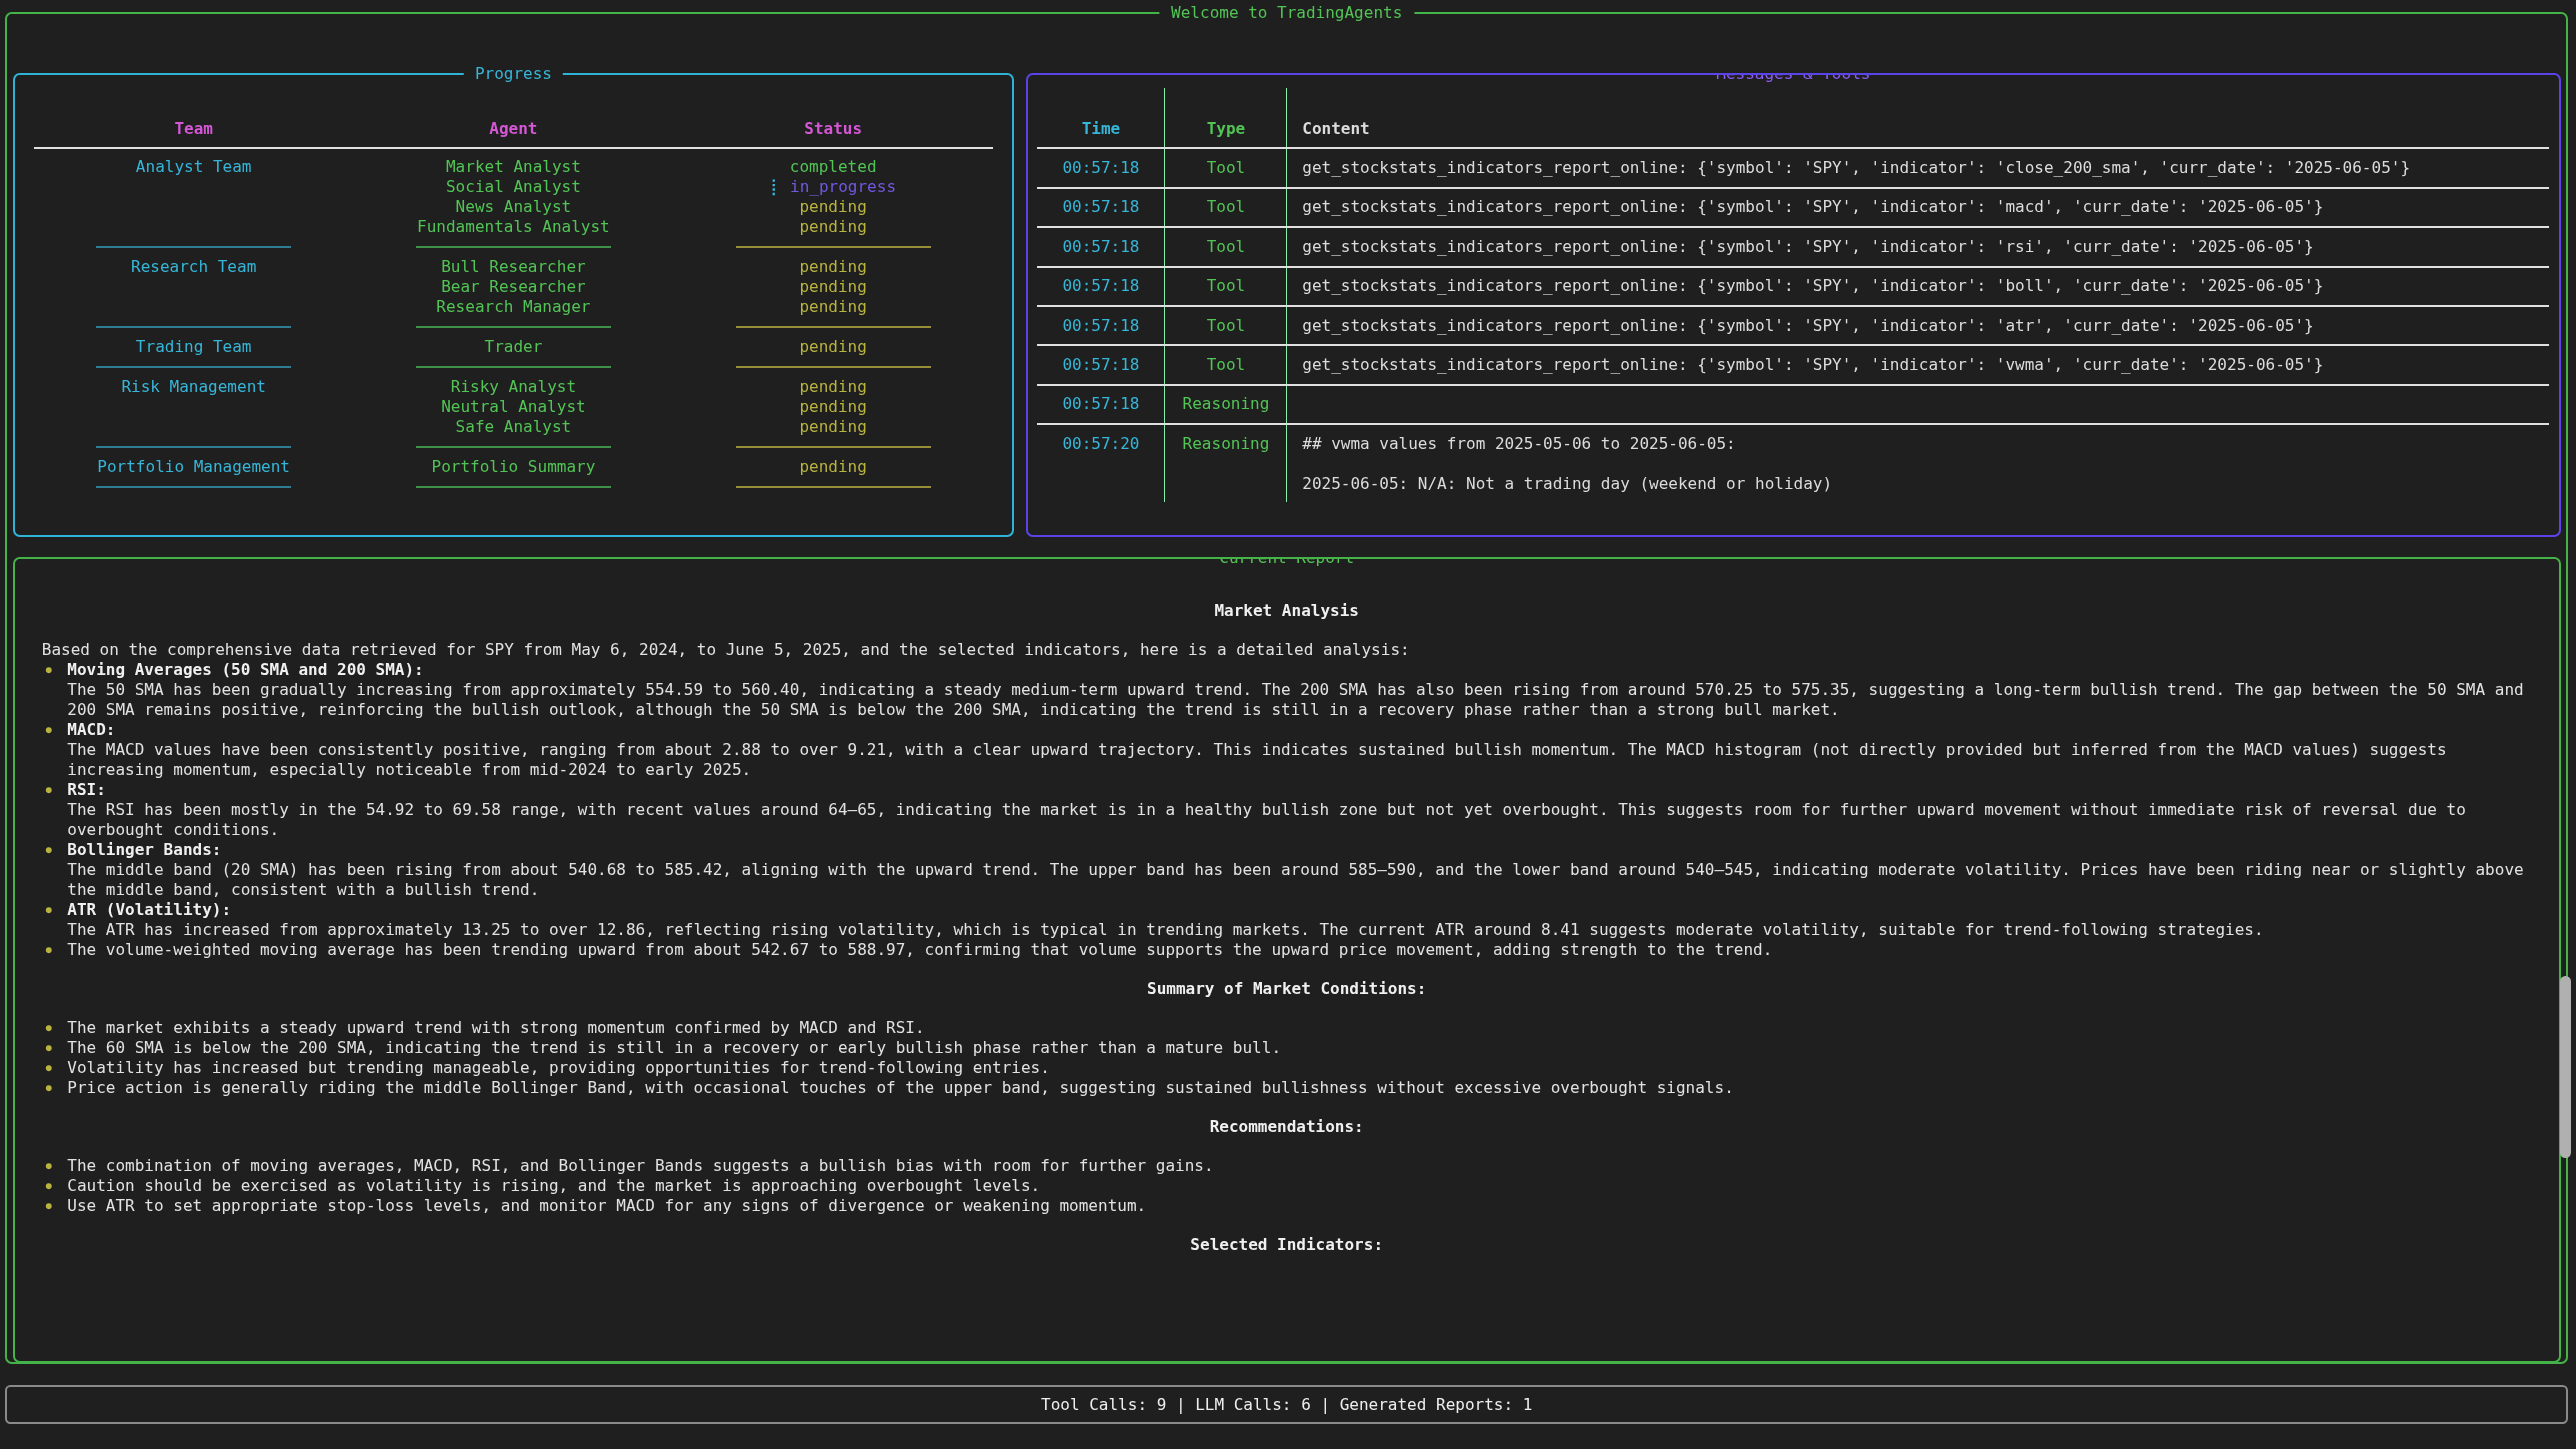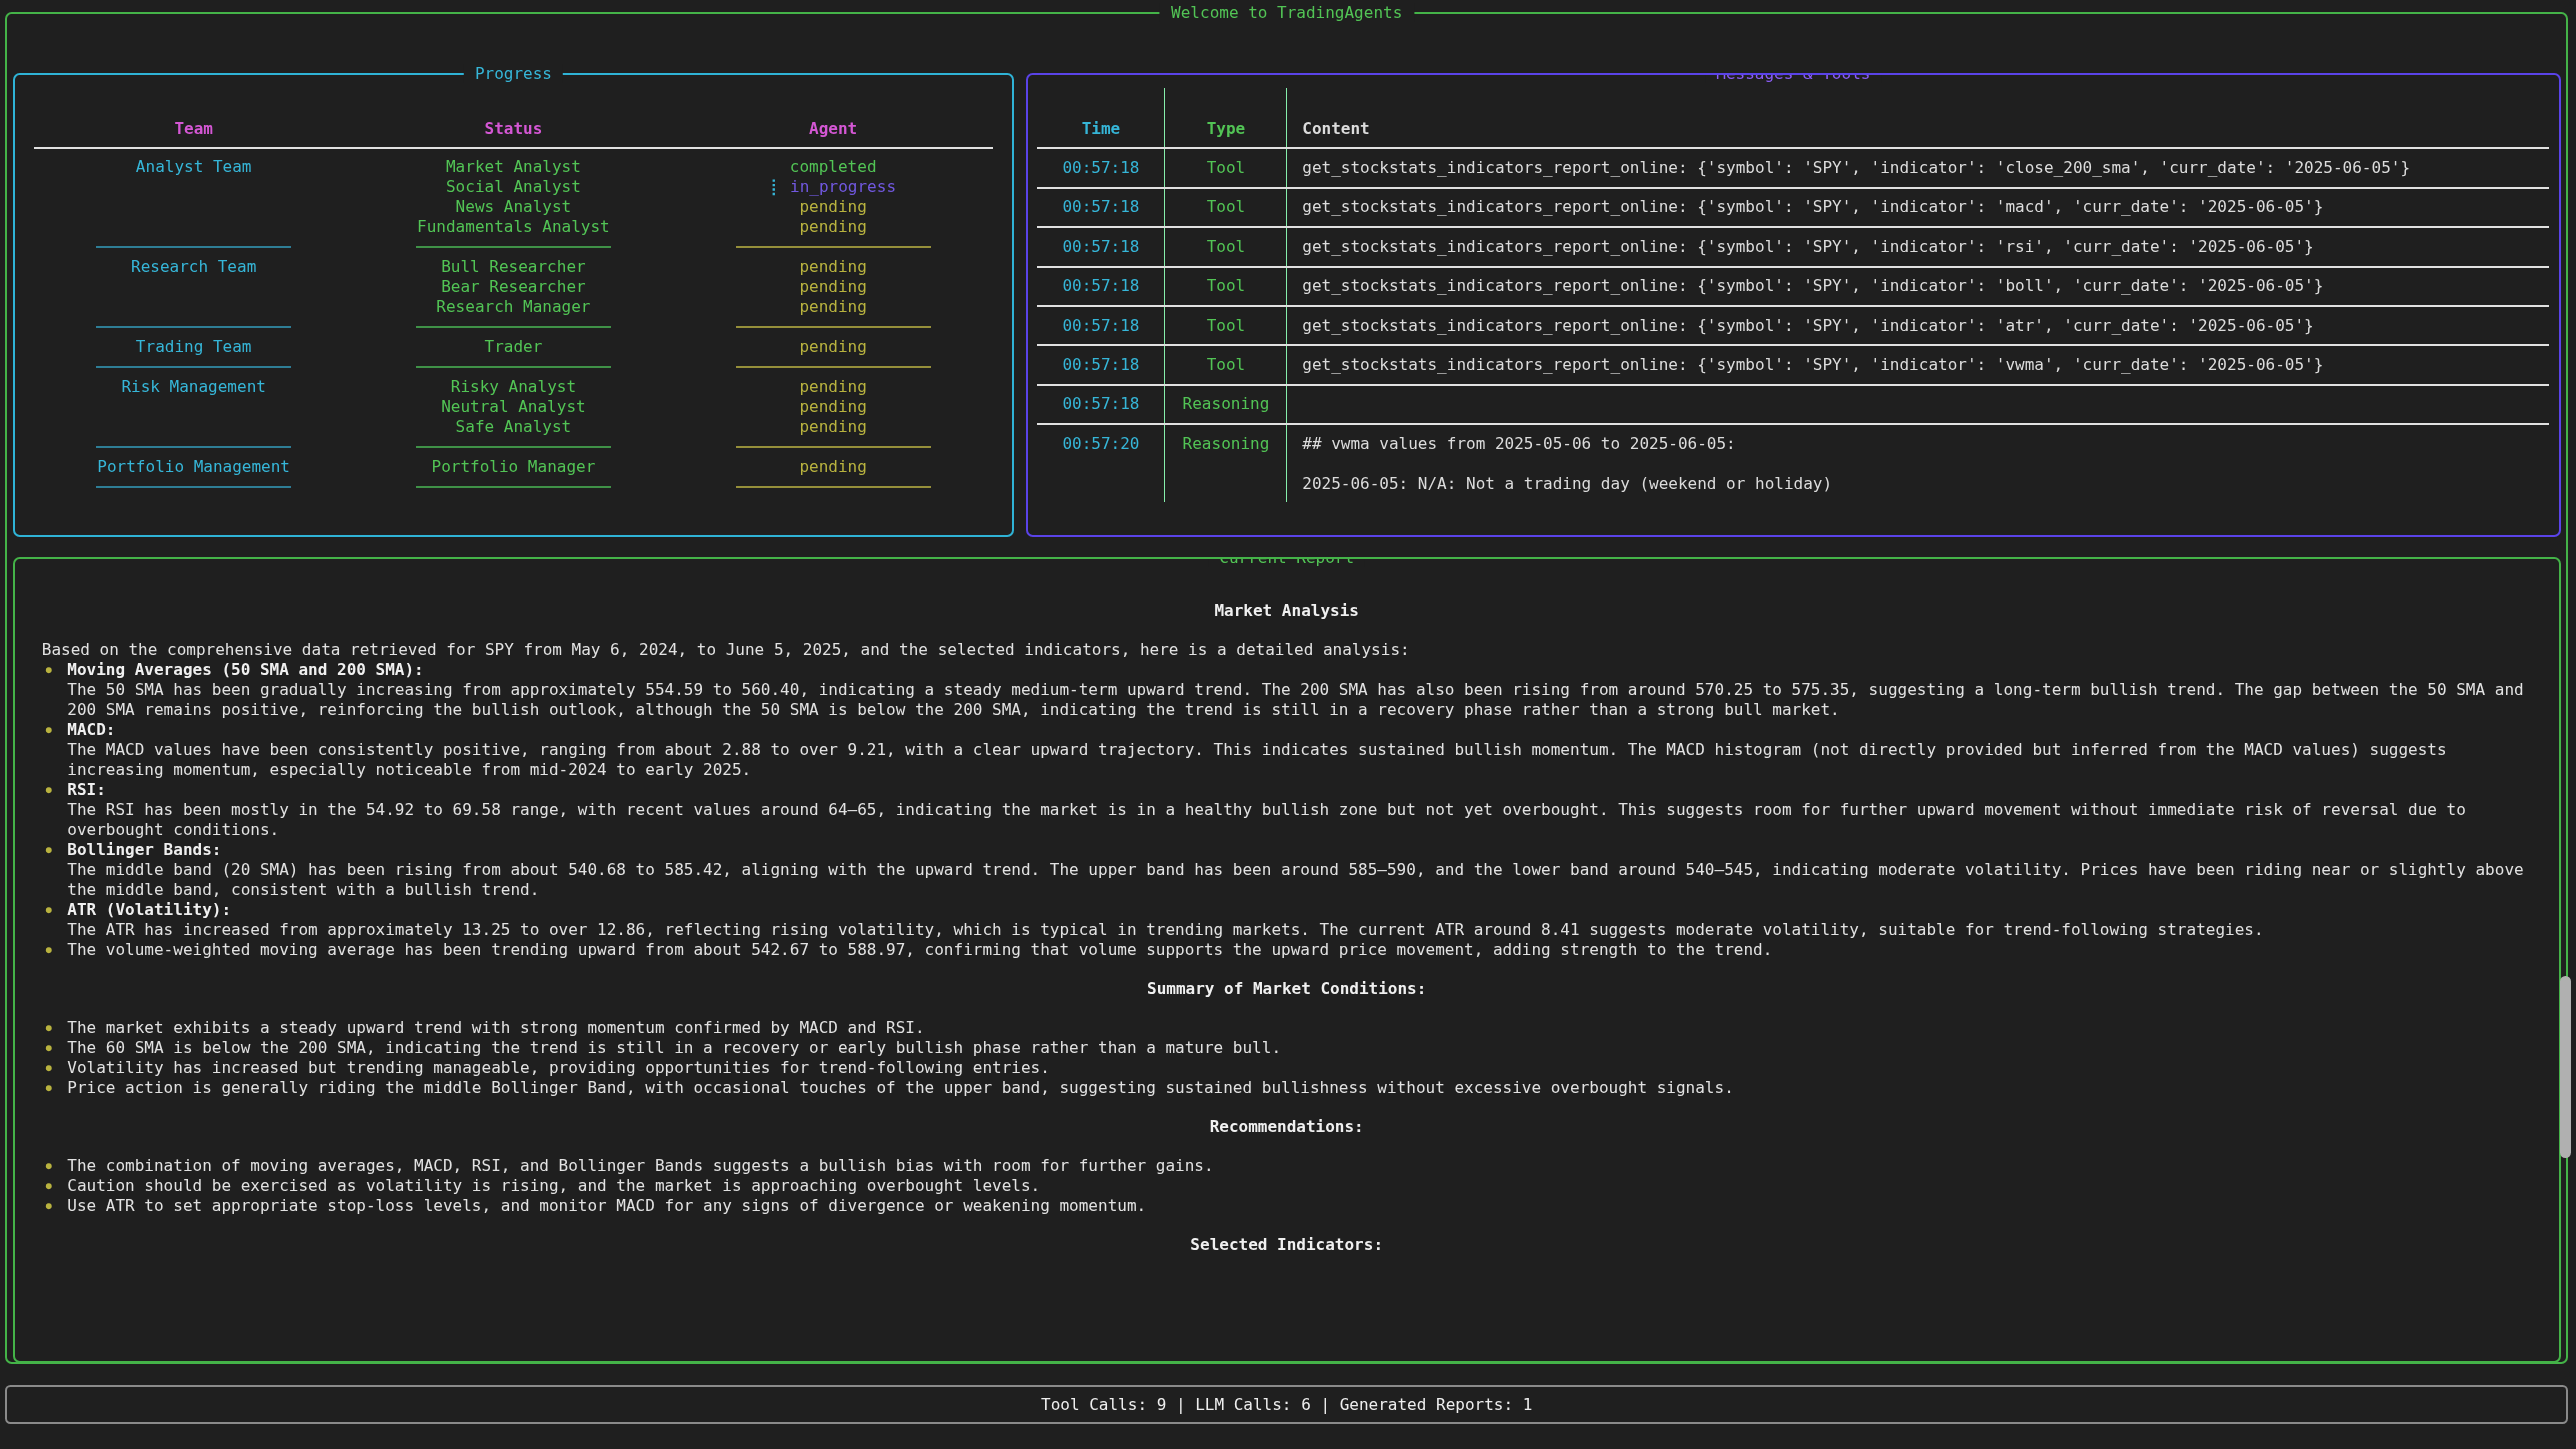--- a/index.html
+++ b/index.html
@@ -84,22 +84,22 @@
   <div class="outer">
     <div class="outer-title">Welcome to TradingAgents</div>
 
     <div class="panels-row">
 
       <section class="panel progress-panel">
         <div class="panel-title">Progress</div>
         <div class="ptable">
           <div class="prow phead">
             <div class="pcell">Team</div>
+            <div class="pcell">Agent</div>
             <div class="pcell">Status</div>
-            <div class="pcell">Agent</div>
           </div>
           <div class="phead-sep"></div>
           <div>
               <div class="prow">
                 <div class="pcell team">Analyst Team</div>
                 <div class="pcell agent">Market Analyst</div>
                 <div class="pcell status completed">completed</div>
               </div>
               <div class="prow">
                 <div class="pcell team"></div>
@@ -166,21 +166,21 @@
                 <div class="pcell agent">Safe Analyst</div>
                 <div class="pcell status pending">pending</div>
               </div>
               <div class="psep">
                 <div class="sep-line team-line"></div>
                 <div class="sep-line agent-line"></div>
                 <div class="sep-line status-line"></div>
               </div>
               <div class="prow">
                 <div class="pcell team">Portfolio Management</div>
-                <div class="pcell agent">Portfolio Manager</div>
+                <div class="pcell agent">Portfolio Summary</div>
                 <div class="pcell status pending">pending</div>
               </div>
               <div class="psep">
                 <div class="sep-line team-line"></div>
                 <div class="sep-line agent-line"></div>
                 <div class="sep-line status-line"></div>
               </div>
             </div>
         </div>
       </section>

